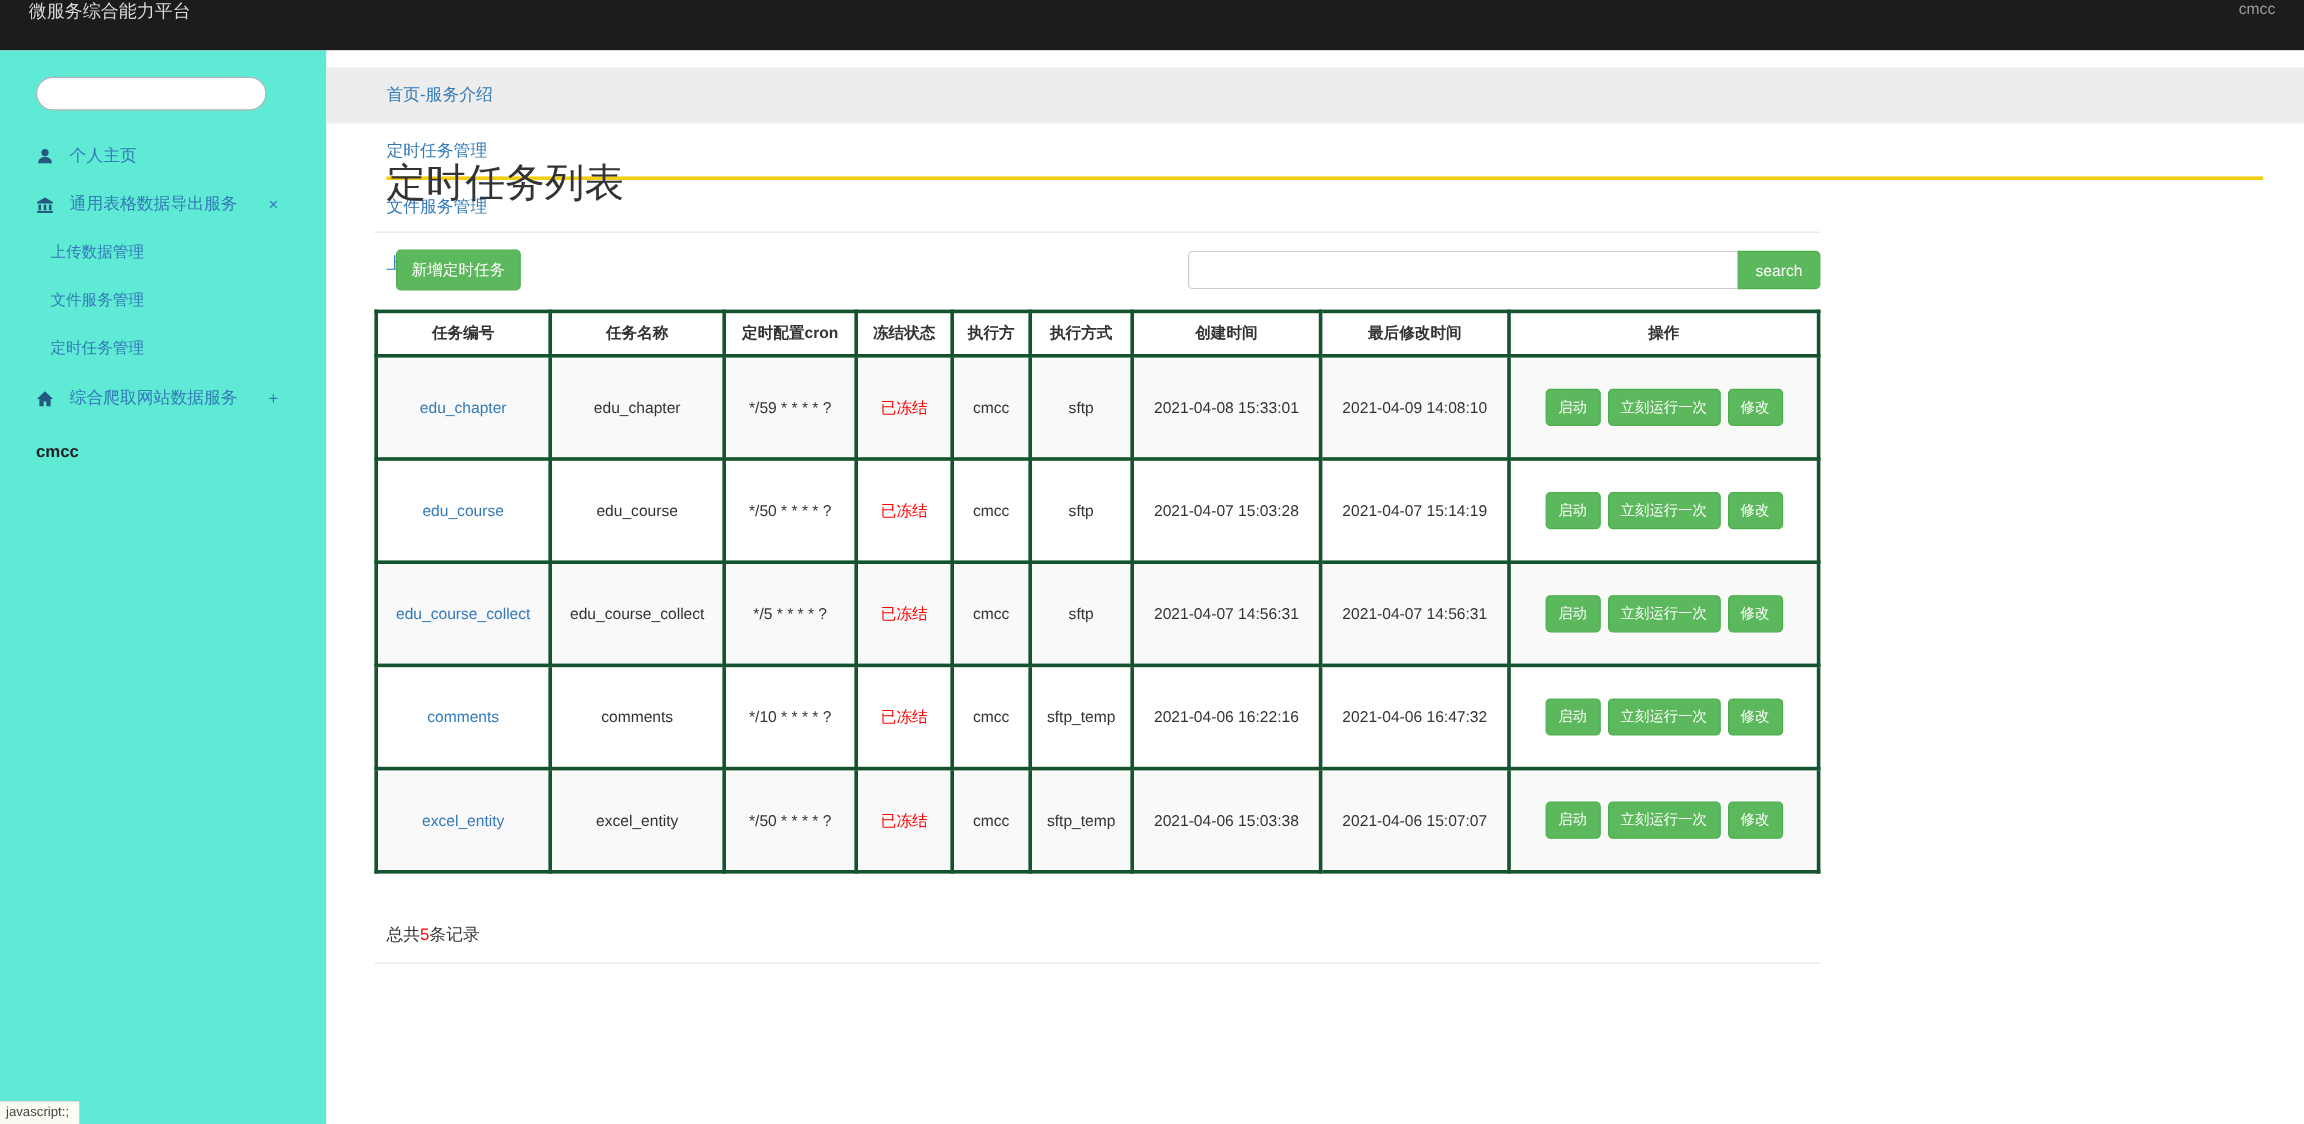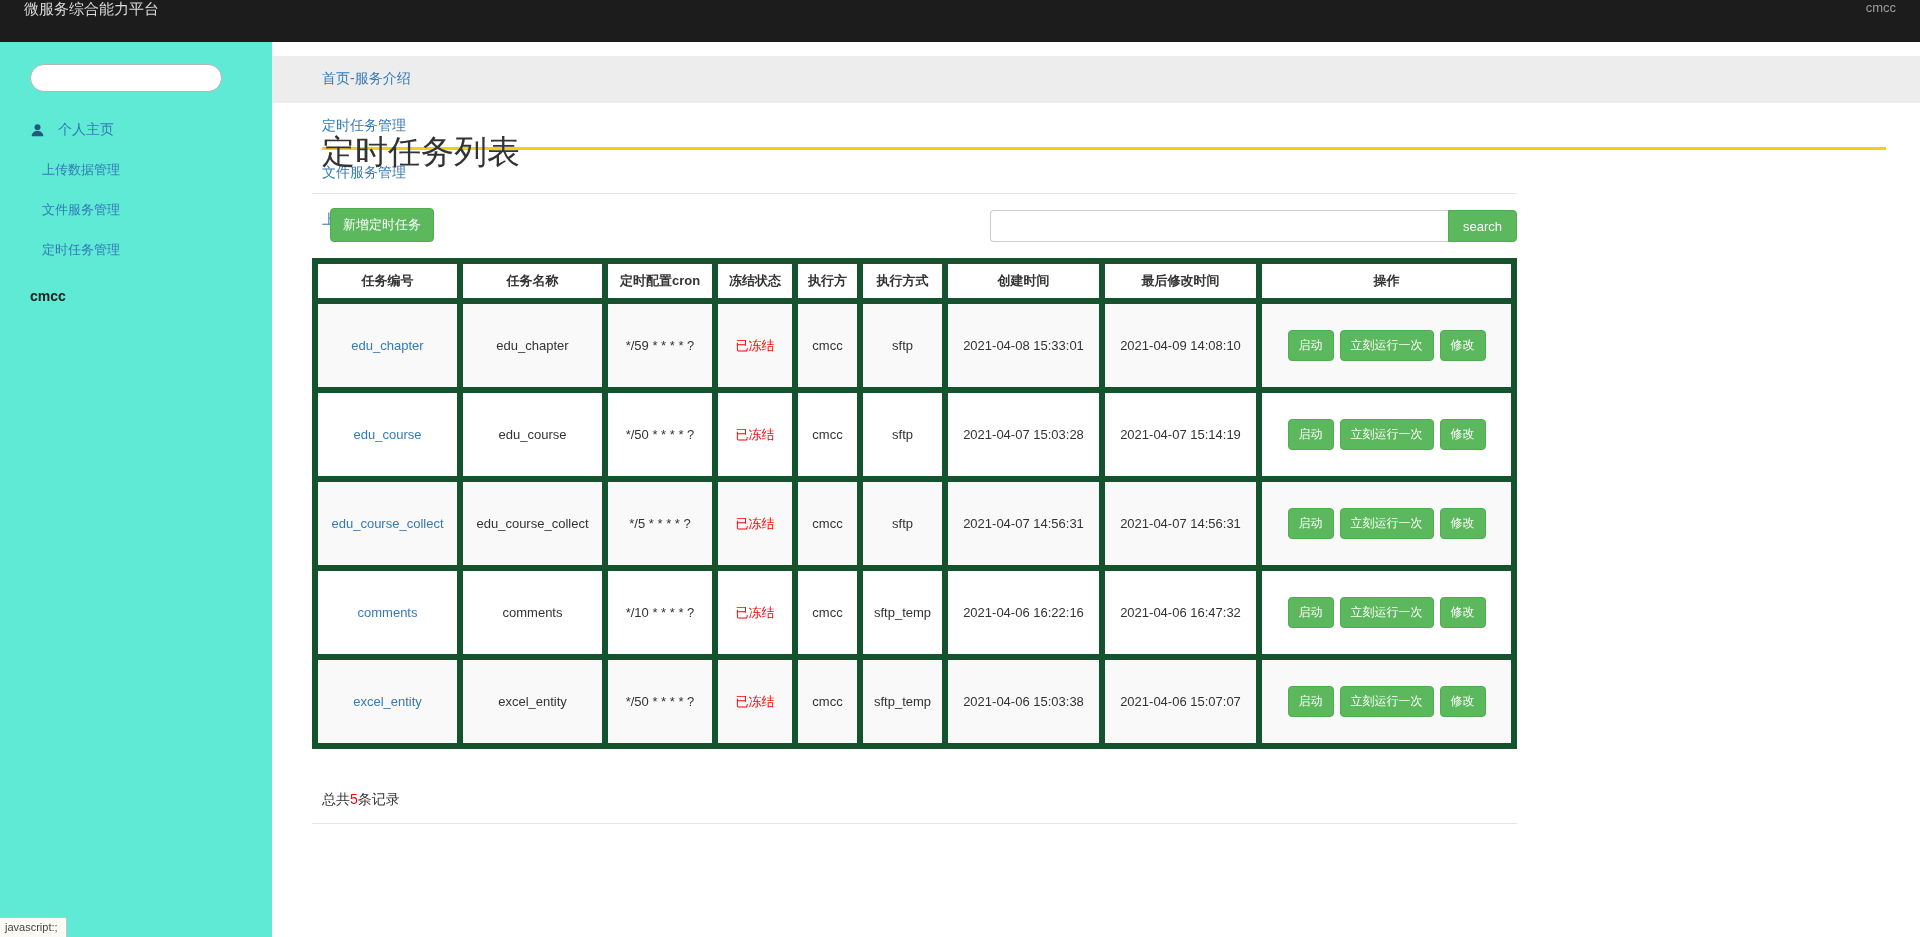--- a/index.html
+++ b/index.html
@@ -25,28 +25,28 @@
   
   .main { flex:1; background:#fff; }
   .tabbar { margin-top:14px; background:#ededed; height:47px; display:flex; align-items:stretch; padding-left:50px;flex-direction:column; }
   .tab { line-height:44px; margin-right:34px; color:#337ab7; font-size:14px; border-bottom:3px solid transparent; cursor:pointer; white-space:nowrap; }
   .tab.active { border-bottom-color:#f3cf11; }
 
   .content { padding:0 40px; max-width:1285px; }
   .page-title { font-size:33px; font-weight:normal; color:#333; margin:27px 0 18px 10px; }
   hr.divider { border:none; border-top:1px solid #e5e5e5; margin:0; }
 
-  .toolbar { display:flex; justify-content:space-between; align-items:flex-end; margin:14px 0 16px; padding-left:18px; }
+  .toolbar { display:flex; justify-content:space-between; align-items:center; margin:14px 0 16px; padding-left:18px; }
   .btn-green { background:#5cb85c; border:1px solid #4cae4c; color:#fff; border-radius:4px; font-size:13px; padding:7px 12px; cursor:pointer; font-family:inherit; white-space:nowrap; }
   .search-group { display:flex; }
   .search-input { width:458px; height:32px; border:1px solid #ccc; border-right:none; border-radius:4px 0 0 4px; padding:0 10px; font-size:13px; outline:none; }
   .search-btn { border-radius:0 4px 4px 0; height:32px; padding:0 14px; }
 
   table.task-table { width:100%; border-collapse:collapse; font-size:13px; background:#fff; }
-  .task-table th, .task-table td { border:6px solid #14532d; text-align:center; padding:10px 6px; vertical-align:middle; }
+  .task-table th, .task-table td { border:3px solid #14532d; text-align:center; padding:10px 6px; vertical-align:middle; }
   .task-table th { font-weight:bold; padding:8px 6px; background:#fff; }
   .task-table tbody tr:nth-child(odd) { background:#f9f9f9; }
   .task-link { color:#337ab7; text-decoration:none; cursor:pointer; }
   .status-frozen { color:#ff0000; }
   .btn-sm { padding:6px 10px; margin:16px 3px; font-size:12px; }
 
   .summary { margin:42px 0 14px 10px; font-size:14px; color:#333; }
   .summary .count { color:#ff0000; }
 
   .status-bar { position:fixed; left:0; bottom:0; background:#fbfbf3; border:1px solid #c4c4c4; border-left:none; border-bottom:none; border-radius:0 2px 0 0; font-size:11px; padding:3px 8px 4px 5px; color:#444; }
@@ -67,27 +67,49 @@
     <div class="side-item">
       <span class="icon">
         <svg width="15" height="15" viewBox="0 0 16 16" fill="currentColor">
             <circle cx="8" cy="4.4" r="3.2"></circle>
             <path d="M8 8.4c-3.6 0-6.2 2.1-6.2 5.6h12.4c0-3.5-2.6-5.6-6.2-5.6z"></path>
           </svg>
       </span>
       <span>个人主页</span>
     </div>
 
+    <div class="side-item">
+      <span class="icon">
+        <svg width="15" height="15" viewBox="0 0 16 16" fill="currentColor">
+            <path d="M1 5.6L8 1.6l7 4V7H1z"></path>
+            <rect x="2.2" y="8" width="2.3" height="5"></rect>
+            <rect x="6.85" y="8" width="2.3" height="5"></rect>
+            <rect x="11.5" y="8" width="2.3" height="5"></rect>
+            <rect x="1" y="13.6" width="14" height="1.8"></rect>
+          </svg>
+      </span>
+      <span>通用表格数据导出服务</span>
+      <span class="toggle">×</span>
+    </div>
 
     <div class="submenu">
         <div class="submenu-item">上传数据管理</div>
         <div class="submenu-item">文件服务管理</div>
         <div class="submenu-item">定时任务管理</div>
       </div>
 
+    <div class="side-item">
+      <span class="icon">
+        <svg width="15" height="15" viewBox="0 0 16 16" fill="currentColor">
+            <path d="M8 1.2L0.8 8h2.2v6.5h3.8v-4.3h2.4v4.3H13V8h2.2z"></path>
+          </svg>
+      </span>
+      <span>综合爬取网站数据服务</span>
+      <span class="toggle">+</span>
+    </div>
 
     <div class="sidebar-user">cmcc</div>
   </div>
 
   <div class="main">
 
     <div class="tabbar">
         <div class="tab">首页-服务介绍</div>
         <div class="tab active">定时任务管理</div>
         <div class="tab">文件服务管理</div>

